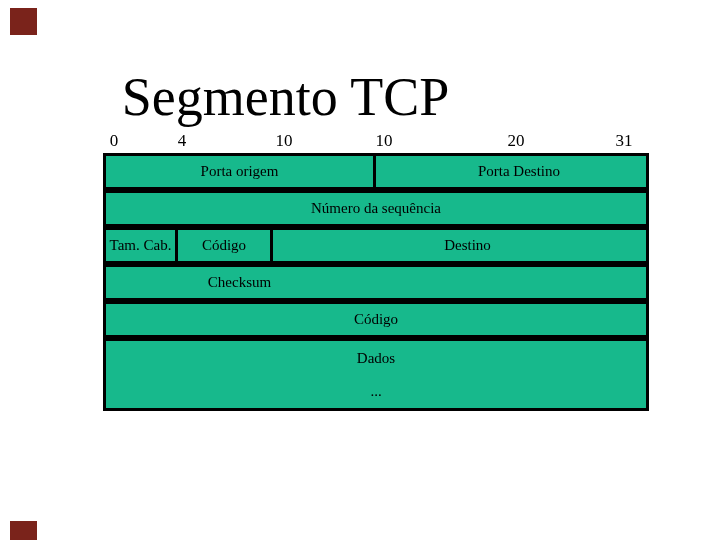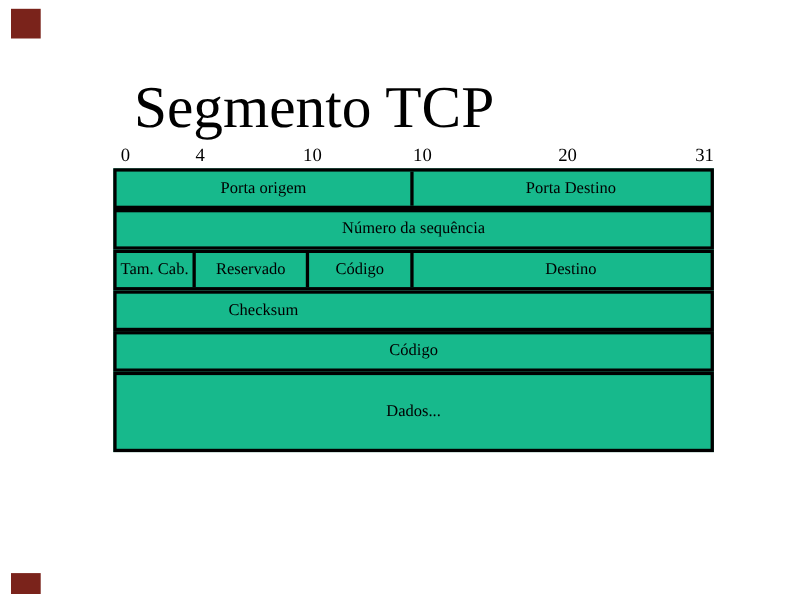--- a/index.html
+++ b/index.html
@@ -32,21 +32,21 @@
   .bit-ruler { position: absolute; left: 0; top: 130px; width: 720px; height: 22px; }
   .bit-tick {
     position: absolute; top: 0; width: 50px;
     text-align: center; font-size: 17px; line-height: 22px;
   }
   .bit-tick.t0  { left: 89px;  }
   .bit-tick.t4  { left: 157px; }
   .bit-tick.t10 { left: 259px; }
   .bit-tick.t16 { left: 359px; }
   .bit-tick.t24 { left: 491px; }
-  .bit-tick.t31 { left: 599px; text-align: right; }
+  .bit-tick.t31 { left: 599px; }
 
   .segment-table {
     position: absolute;
     left: 103px; top: 153px; width: 648px;
   }
   .seg-row {
     box-sizing: border-box;
     width: 546px; height: 37px;
     border: 3px solid #000;
     background: var(--fill, #17b98c);
@@ -65,20 +65,21 @@
   }
   .seg-cell + .seg-cell { border-left: 3px solid #000; }
   .seg-cell.grow { flex: 1 1 auto; padding-left: 16px; }
   .w267 { flex: 0 0 267px; }
   .w69  { flex: 0 0 69px; }
   .w103 { flex: 0 0 103px; }
   .w95  { flex: 0 0 95px; }
   .full { flex: 1 1 100%; }
 
   .stack {
+    flex-direction: column;
     justify-content: center;
   }
   .stack .line { line-height: 33px; height: 33px; }
 </style>
 </head>
 <body style="--fill: #17b98c; --decoration: #7a231b; --border: #000000;">
 
 <div class="corner-decoration top"></div>
 <div class="corner-decoration bottom"></div>
 
@@ -100,21 +101,20 @@
     <div class="seg-cell grow">Porta Destino</div>
   </div>
 
   <div class="seg-row">
     <div class="seg-cell full">Número da sequência</div>
   </div>
 
 
   <div class="seg-row">
     <div class="seg-cell w69">Tam. Cab.</div>
-    <div class="seg-cell w103">Reservado</div>
     <div class="seg-cell w95">Código</div>
     <div class="seg-cell grow">Destino</div>
   </div>
 
   <div class="seg-row">
     <div class="seg-cell w267">Checksum</div>
   </div>
 
   <div class="seg-row">
     <div class="seg-cell full">Código</div>

